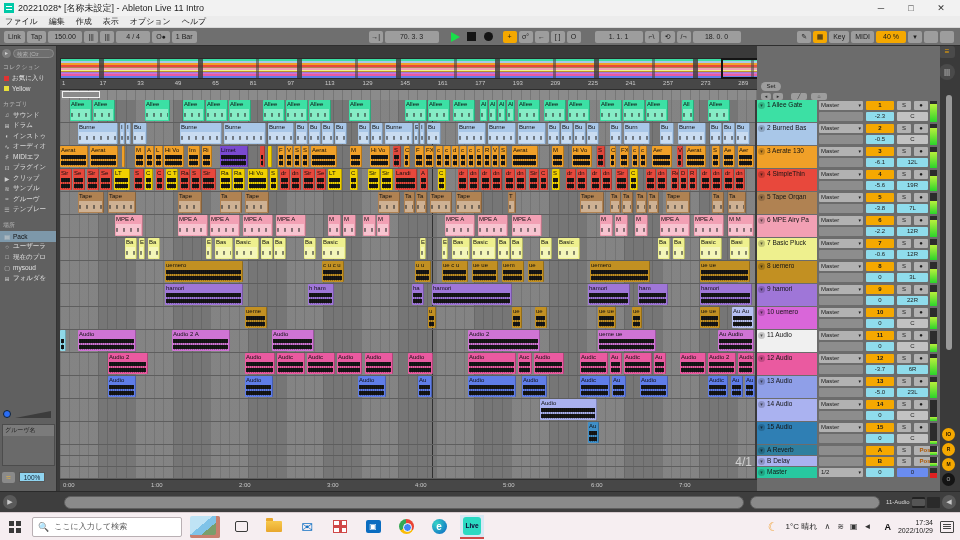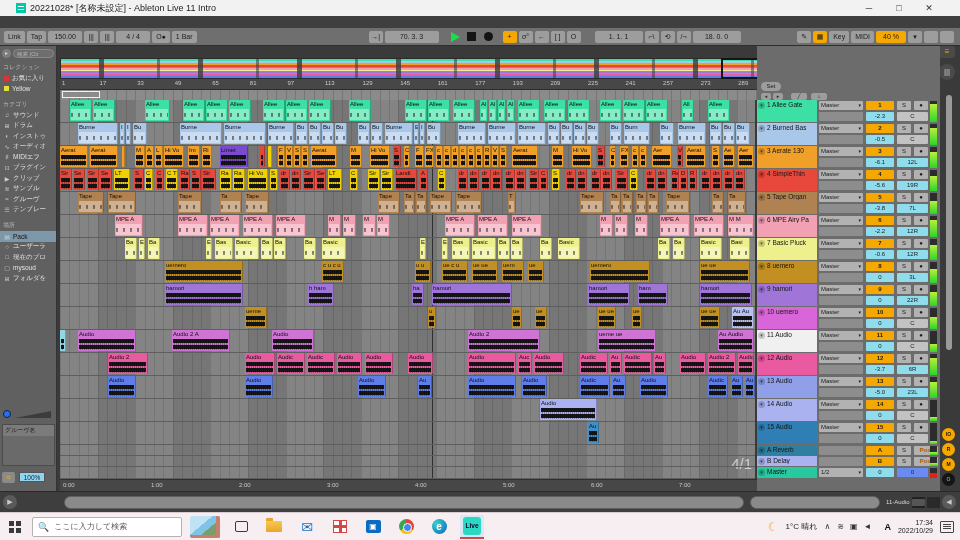--- a/index.html
+++ b/index.html
@@ -1,19 +1,19 @@
 <!DOCTYPE html>
 <html><head>
 <meta charset="utf-8">
 <style>
   html,body{margin:0;padding:0;background:#222;}
   *{box-sizing:border-box;font-family:"Liberation Sans","DejaVu Sans",sans-serif;}
   .screen{position:relative;width:960px;height:540px;overflow:hidden;background:#3f3f3f;}
   
-  .titlebar{position:absolute;left:0;top:0;width:960px;height:16px;background:#f2f2f2;display:flex;align-items:center;padding:0 16px;}
+  .titlebar{position:absolute;left:0;top:0;width:960px;height:16px;background:#f2f2f2;display:flex;align-items:center;padding:0 4px;}
   .appicon{width:10px;height:10px;background:#00c9a7;margin-right:4px;position:relative;flex:none;}
   .appicon:before{content:"";position:absolute;left:2px;top:3px;width:6px;height:1px;background:#fff;box-shadow:0 3px 0 #fff;}
   .title{font-size:9px;color:#222;flex:1;white-space:nowrap;overflow:hidden;}
   .winbtn{width:30px;height:16px;font-size:9px;color:#333;text-align:center;line-height:16px;}
   .menubar{position:absolute;left:0;top:16px;width:960px;height:12px;background:#ececec;display:flex;align-items:center;padding:0 5px;gap:11px;border-bottom:1px solid #d8d8d8;}
   .menuitem{font-size:8px;color:#222;white-space:nowrap;}
   .transport{position:absolute;left:0;top:28px;width:960px;height:18px;background:#6f6f6f;display:flex;align-items:center;padding:0 4px;border-bottom:1px solid #2e2e2e;}
   .tbtn,.tfld{background:#9d9d9d;border-radius:2px;color:#1d1d1d;font-size:7px;height:12px;line-height:12px;padding:0 4px;margin-right:2px;white-space:nowrap;flex:none;text-align:center;}
   .tfld{min-width:34px;}
   .tbtn.orange{background:#f5a800;}
@@ -60,21 +60,21 @@
   .scrub .loopbrace{position:absolute;left:2px;top:1px;width:38px;height:7px;border:1px solid #f2f2f2;background:#8b8b8b;}
   .lanes{position:absolute;left:3px;top:54px;width:695px;height:379px;background:#7d7d7d;
     background-image:repeating-linear-gradient(90deg,rgba(255,255,255,.05) 0 37.6px,rgba(0,0,0,.06) 37.6px 75.2px),repeating-linear-gradient(90deg,rgba(0,0,0,.12) 0 1px,transparent 1px 9.4px);}
   .lane{position:absolute;left:0;width:695px;border-bottom:1px solid #5e5e5e;}
   .clip{position:absolute;top:0;bottom:1px;border-radius:1px;overflow:hidden;border-right:1px solid rgba(0,0,0,.25);}
   .clip .lbl{font-size:6px;line-height:8px;height:8px;padding:0 1px;color:#101010;white-space:nowrap;overflow:hidden;}
   .clip .wave{position:absolute;left:1px;right:1px;top:9px;bottom:1px;}
   .clip.audio .wave{background:repeating-linear-gradient(90deg,rgba(0,0,0,0) 0 1px,rgba(0,0,0,.28) 1px 2px),linear-gradient(#171717 0 38%,rgba(0,0,0,0) 38% 55%,#171717 55% 95%,rgba(0,0,0,0) 95%);}
   .clip.midi .wave{background:repeating-linear-gradient(90deg,rgba(40,40,40,.55) 0 2px,transparent 2px 7px) 0 60%/100% 35% no-repeat,rgba(255,255,255,.38);}
   .playhead{position:absolute;left:372px;top:0;width:1px;height:379px;background:rgba(10,10,10,.65);}
-  .sig-label{position:absolute;right:3px;top:355px;font-size:15px;color:#cfcfcf;}
+  .sig-label{position:absolute;right:3px;top:355px;font-size:12px;color:#cfcfcf;}
   .timeruler{position:absolute;left:3px;top:433px;width:697px;height:12px;background:#474747;border-top:1px solid #2e2e2e;}
   .timeruler span{position:absolute;top:2px;font-size:6px;color:#c9c9c9;}
   
   .headers{position:absolute;left:700px;top:0;width:183px;height:445px;background:#6c6c6c;}
   .set-pill{position:absolute;left:4px;top:36px;width:20px;height:9px;background:#9d9d9d;border-radius:5px;font-size:6px;line-height:9px;text-align:center;color:#1d1d1d;}
   .set-ctl{position:absolute;top:47px;width:10px;height:7px;background:#9d9d9d;border-radius:2px;font-size:5px;line-height:7px;text-align:center;color:#2a2a2a;}
   .hrow{position:absolute;left:0;width:183px;}
   .hname{position:absolute;left:0;top:0;bottom:1px;width:60px;display:flex;align-items:flex-start;padding:1px 1px;overflow:hidden;}
   .hname .fold{width:7px;height:7px;border-radius:50%;background:rgba(0,0,0,.18);color:rgba(0,0,0,.6);font-size:5px;line-height:7px;text-align:center;flex:none;margin:1px 2px 0 0;}
   .hname .nm{font-size:6.5px;color:#141414;white-space:nowrap;overflow:hidden;}
@@ -139,20 +139,28 @@
 <div class="screen">
 
   <div class="titlebar">
     <span class="appicon"></span>
     <span class="title">20221028* [名称未設定] - Ableton Live 11 Intro</span>
     <span class="winbtn">─</span>
     <span class="winbtn">□</span>
     <span class="winbtn close">✕</span>
   </div>
 
+  <div class="menubar" id="menubar">
+      <div class="menuitem">ファイル</div>
+      <div class="menuitem">編集</div>
+      <div class="menuitem">作成</div>
+      <div class="menuitem">表示</div>
+      <div class="menuitem">オプション</div>
+      <div class="menuitem">ヘルプ</div>
+    </div>
 
   <div class="transport">
     <span class="tbtn">Link</span>
     <span class="tbtn">Tap</span>
     <span class="tfld">150.00</span>
     <span class="tico">|||</span>
     <span class="tico">|||</span>
     <span class="tfld">4 / 4</span>
     <span class="tbtn">O●</span>
     <span class="tbtn">1 Bar</span>

